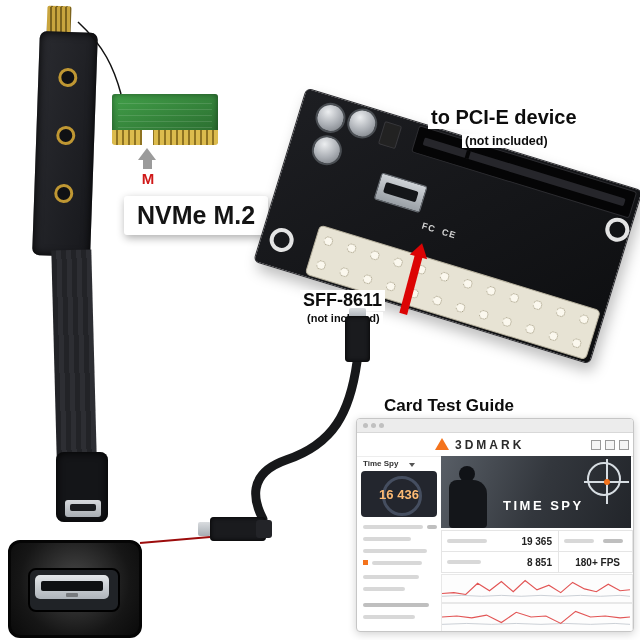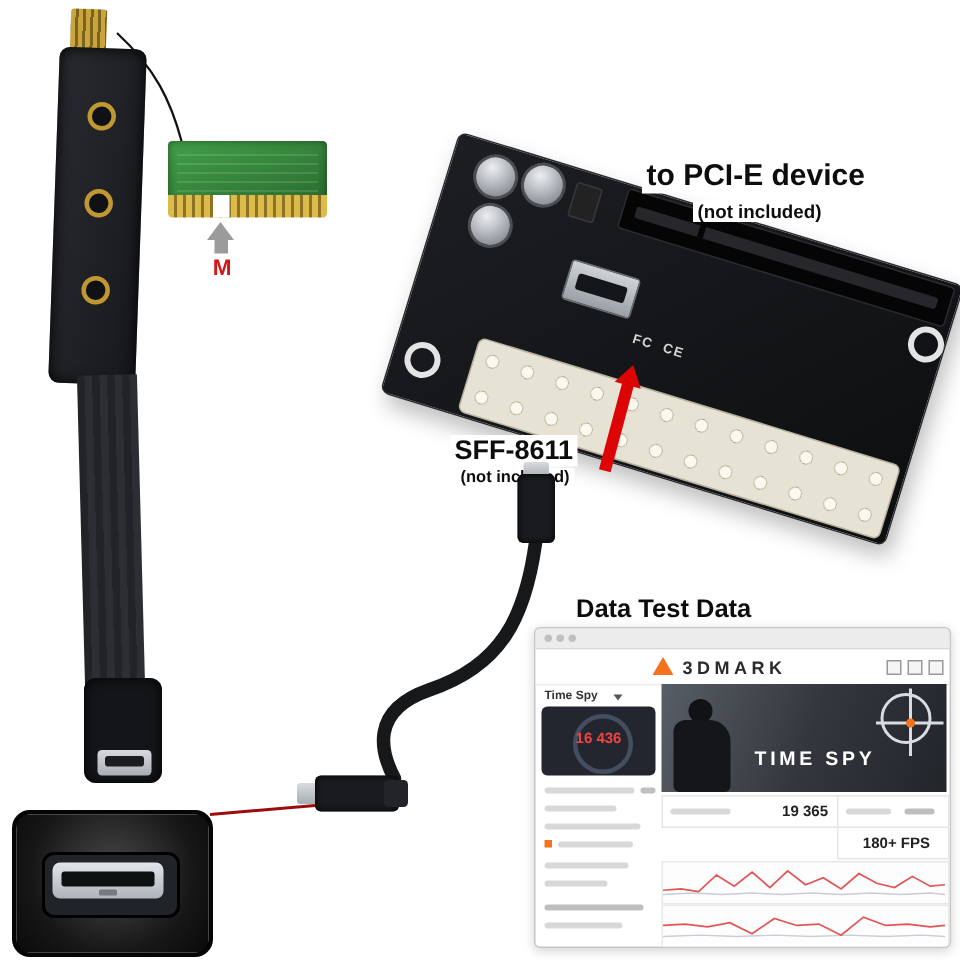--- a/index.html
+++ b/index.html
@@ -92,21 +92,21 @@
   .bheader{position:absolute;left:0;top:14px;width:100%;height:23px;background:#fff;border-bottom:1px solid #ededed;}
   .flame{position:absolute;left:78px;top:5px;width:0;height:0;border-left:7px solid transparent;
          border-right:7px solid transparent;border-bottom:12px solid #f4731c;}
   .brand{position:absolute;left:98px;top:5px;font-size:12px;font-weight:700;letter-spacing:3px;color:#2b2b2b;}
   .wctrl{position:absolute;top:7px;width:8px;height:8px;border:1px solid #9a9a9a;background:#f5f5f5;}
   .tsrow{position:absolute;left:6px;top:40px;font-size:8px;font-weight:700;color:#333;}
   .tscaret{position:absolute;left:52px;top:44px;width:0;height:0;border-left:3px solid transparent;
            border-right:3px solid transparent;border-top:4px solid #555;}
   .gauge{position:absolute;left:4px;top:52px;width:76px;height:46px;background:#23262e;border-radius:4px;}
   .gaugering{position:absolute;left:21px;top:5px;width:34px;height:34px;border-radius:50%;border:3px solid #454e60;}
-  .score{position:absolute;left:0;top:16px;width:100%;text-align:center;font-size:10px;font-weight:700;color:#ef4444;}
+  .score{position:absolute;left:0;top:16px;width:100%;text-align:center;font-size:13px;font-weight:700;color:#fdba74;}
   .rrow{position:absolute;height:4px;background:#d8d8d8;border-radius:2px;}
   .rrow2{position:absolute;height:4px;background:#bfbfbf;border-radius:2px;}
   .osq{position:absolute;width:5px;height:5px;background:#f4731c;}
   .banner{position:absolute;left:84px;top:37px;width:190px;height:72px;
           background:linear-gradient(110deg,#585e66,#33373d 52%,#22252a);}
   .soldhead{position:absolute;left:18px;top:10px;width:16px;height:16px;border-radius:50%;background:#101216;}
   .soldbody{position:absolute;left:8px;top:24px;width:38px;height:48px;background:#14161a;border-radius:8px 14px 4px 4px;}
   .reticle{position:absolute;left:146px;top:6px;width:30px;height:30px;border:2.5px solid #d7dde2;border-radius:50%;}
   .retv{position:absolute;left:16.5px;top:-5px;width:2px;height:45px;background:#d7dde2;}
   .reth{position:absolute;left:-5px;top:16.5px;width:45px;height:2px;background:#d7dde2;}
@@ -145,20 +145,21 @@
 
   <div class="abs pcb">
     <div class="traces"></div>
   </div>
   <div class="abs fingers"></div>
   <div class="abs notch"></div>
   <div class="abs keyhead"></div>
   <div class="abs keystem"></div>
   <div class="abs keylabel">M</div>
 
+  <div class="abs nvme">NVMe M.2</div>
 
   <div class="abs boardwrap">
     <div class="cap" style="left:16px;top:6px;"></div>
     <div class="cap" style="left:48px;top:2px;"></div>
     <div class="cap" style="left:22px;top:38px;"></div>
     <div class="inductor"></div>
     <div class="pcieslot">
       <div class="pciegroove"></div>
       <div class="pciekey"></div>
     </div>
@@ -189,21 +190,21 @@
     <div class="redhead"></div>
     <div class="redshaft"></div>
   </div>
 
   <div class="abs vplugtip"></div>
   <div class="abs vplug"></div>
   <div class="abs hplugtip"></div>
   <div class="abs hplug"></div>
   <div class="abs hplugboot"></div>
 
-  <div class="abs testheading">Data Test Data</div>
+  <div class="abs testheading">Card Test Guide</div>
 
   <div class="abs bwin">
     <div class="btitlebar">
       <div class="dot" style="left:6px;"></div>
       <div class="dot" style="left:14px;"></div>
       <div class="dot" style="left:22px;"></div>
     </div>
     <div class="bheader">
       <div class="flame"></div>
       <div class="brand">3DMARK</div>
@@ -239,20 +240,24 @@
         <div class="reth"></div>
         <div class="retdot"></div>
       </div>
       <div class="bannertitle">TIME SPY</div>
     </div>
 
     <div class="statbox" style="left:84px;top:111px;width:116px;height:20px;">
       <div class="rrow" style="left:5px;top:8px;width:40px;"></div>
       <div class="statval">19 365</div>
     </div>
+    <div class="statbox" style="left:84px;top:132px;width:116px;height:20px;">
+      <div class="rrow" style="left:5px;top:8px;width:34px;"></div>
+      <div class="statval">8 851</div>
+    </div>
     <div class="statbox" style="left:201px;top:111px;width:73px;height:20px;">
       <div class="rrow" style="left:5px;top:8px;width:30px;"></div>
       <div class="rrow2" style="left:44px;top:8px;width:20px;"></div>
     </div>
     <div class="statbox" style="left:201px;top:132px;width:73px;height:20px;">
       <div class="statval" style="right:12px;">180+ FPS</div>
     </div>
 
     <div class="chart" style="top:155px;">
       <svg width="188" height="25" viewBox="0 0 190 27" preserveAspectRatio="none">

